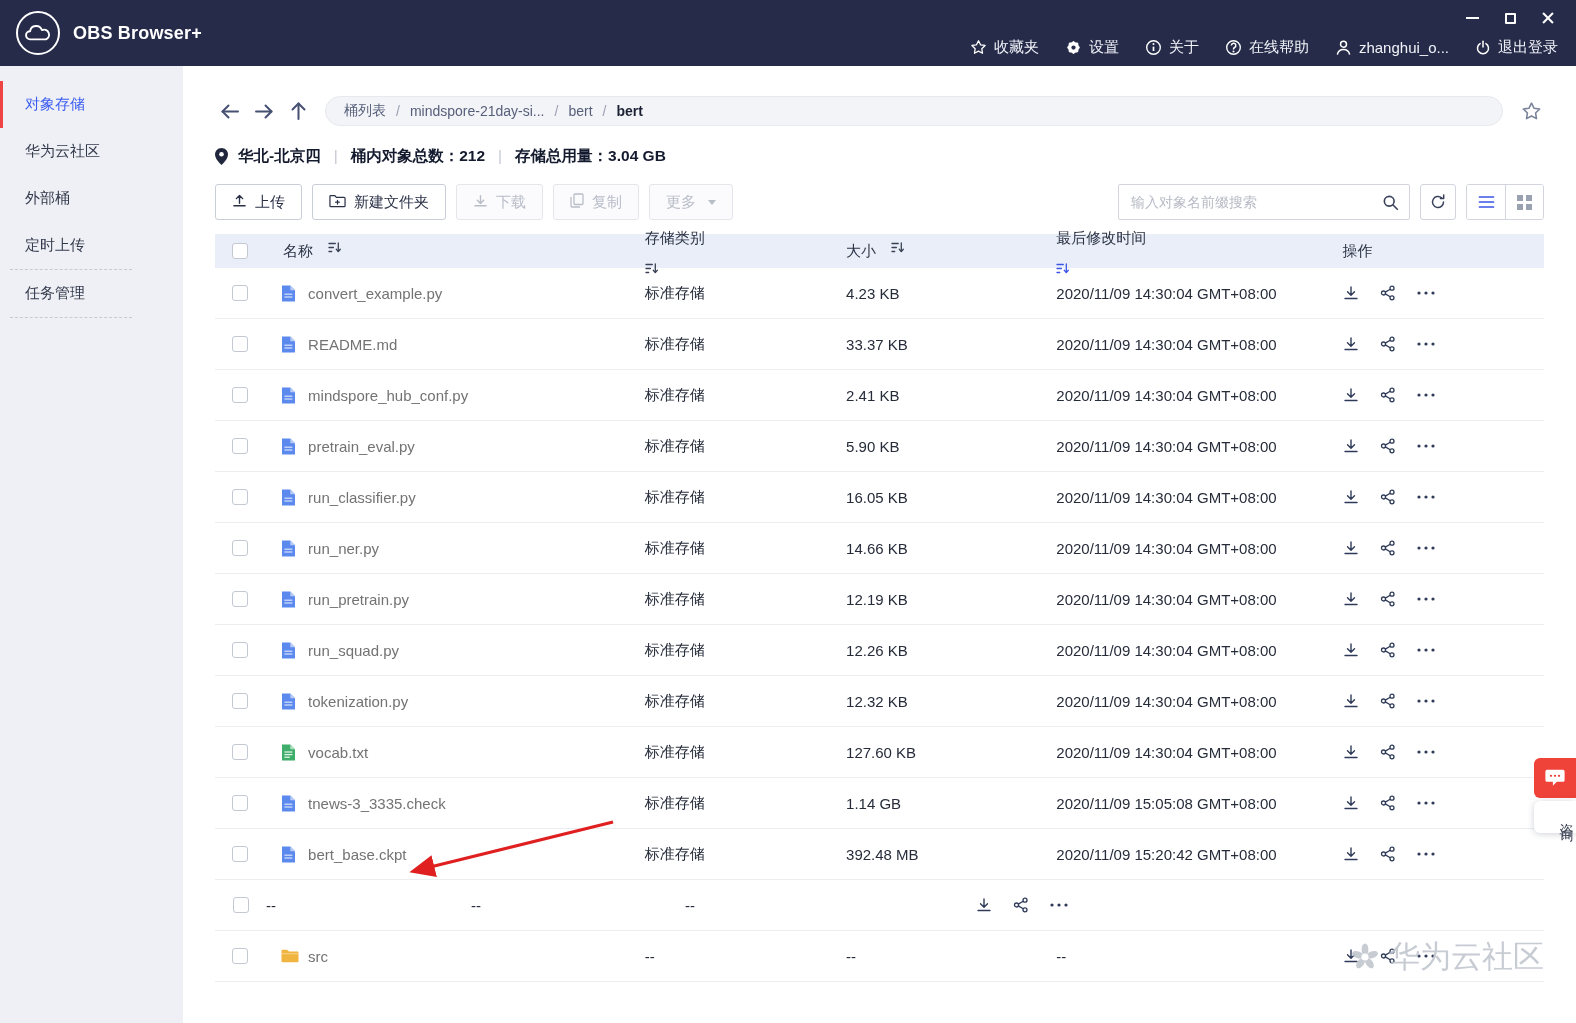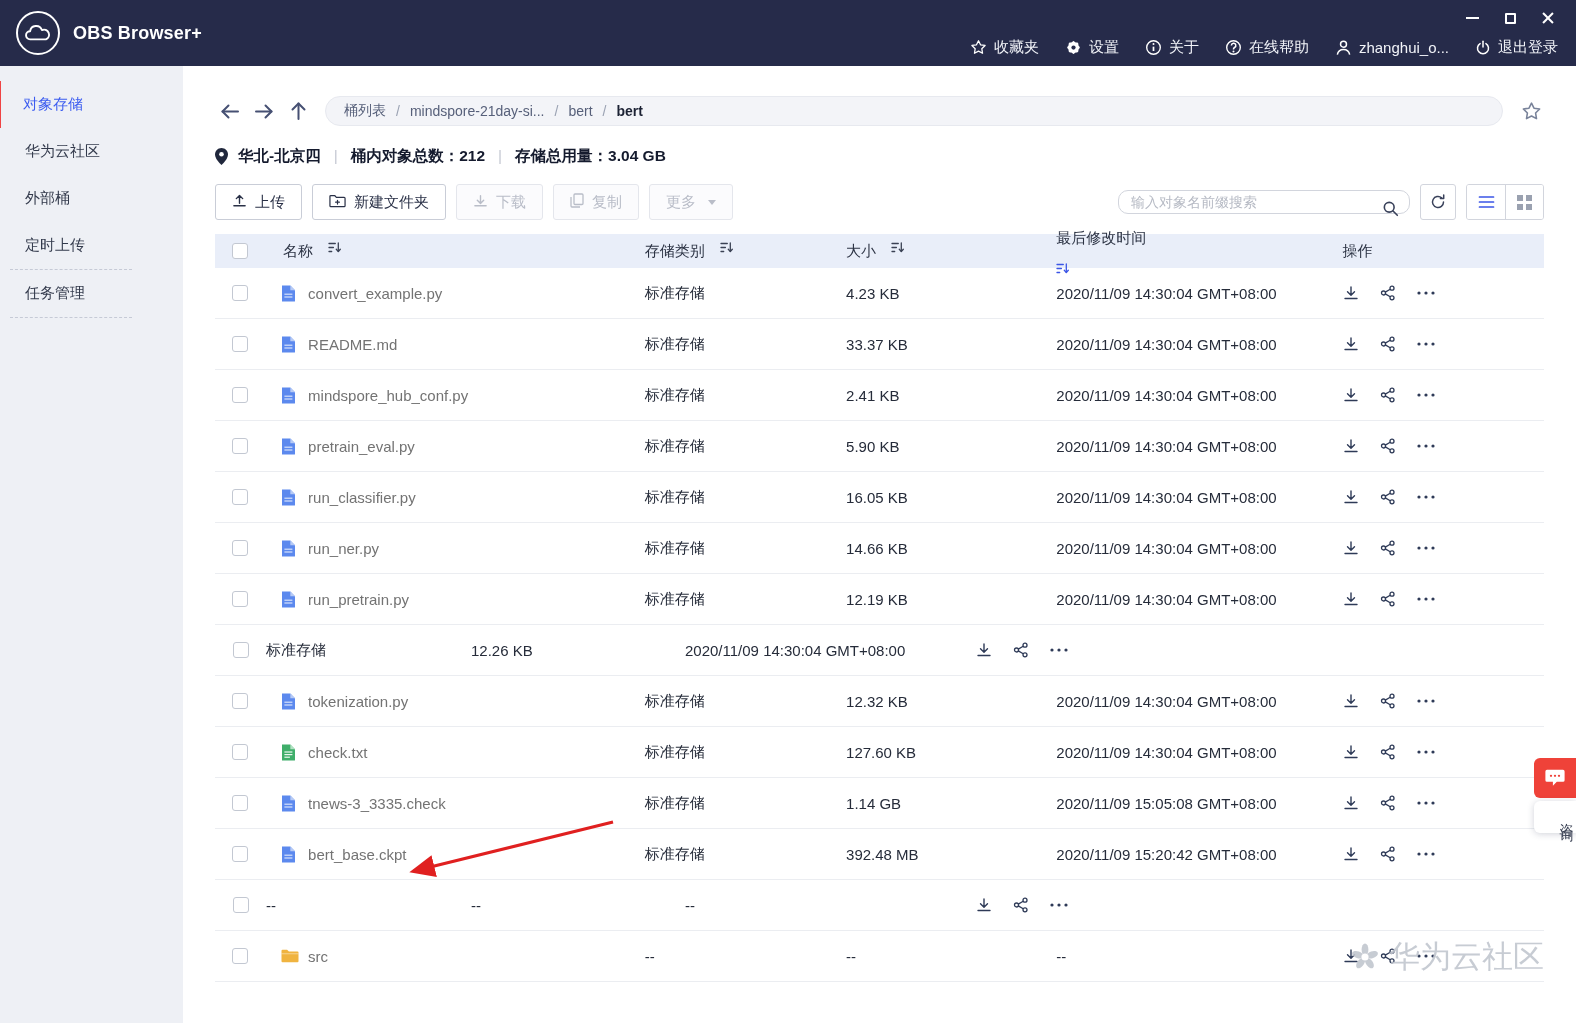--- a/index.html
+++ b/index.html
@@ -22,21 +22,21 @@
   .wc-min { width:13px; border-top:2px solid #fff; }
   .wc-max { width:11px; height:11px; border:2px solid #fff; border-radius:1px; }
   .wc-close { position:relative; width:14px; height:14px; }
   .wc-close::before, .wc-close::after { content:""; position:absolute; left:6px; top:0; width:2px; height:14px; background:#fff; }
   .wc-close::before { transform:rotate(45deg); }
   .wc-close::after  { transform:rotate(-45deg); }
 
   
   .sidebar { position:absolute; left:0; top:66px; bottom:0; width:183px; background:#eef0f5; padding-top:15px; }
   .side-item { height:47px; display:flex; align-items:center; padding-left:25px; font-size:15px; color:#333a4c; cursor:pointer; }
-  .side-item.active { border-left:1px solid #ef4444; padding-left:22px; color:#3c5cf0; }
+  .side-item.active { border-left:3px solid #ef4444; padding-left:22px; color:#3c5cf0; }
   .side-divider { width:122px; margin-left:10px; border-top:1px dashed #c6cad6; }
   .collapse-handle { position:absolute; left:183px; top:530px; width:14px; height:38px; background:#eef0f5; border:1px solid #e1e3eb; border-left:none; border-radius:0 8px 8px 0; display:flex; align-items:center; justify-content:center; cursor:pointer; }
   .tri { width:0; height:0; border-top:4px solid transparent; border-bottom:4px solid transparent; border-right:5px solid #8d93a5; }
 
   
   .main { position:absolute; left:183px; top:66px; right:0; bottom:0; background:#fff; padding:0 32px; }
 
   .navbar { display:flex; align-items:center; height:36px; margin-top:27px; gap:4px; }
   .nav-btn { width:30px; height:30px; display:flex; align-items:center; justify-content:center; cursor:pointer; }
   .breadcrumb { flex:1; margin-left:8px; height:30px; background:#f3f4f8; border:1px solid #e7e9ef; border-radius:15px; display:flex; align-items:center; padding:0 18px; gap:10px; font-size:14px; color:#57607a; }
@@ -47,37 +47,37 @@
 
   .summary { margin-top:15px; height:24px; display:flex; align-items:center; gap:13px; font-size:15.5px; font-weight:bold; color:#151b2e; }
   .sum-div { color:#c5c9d3; font-weight:normal; }
   .pin { display:flex; margin-right:-3px; }
 
   .toolbar { margin-top:16px; display:flex; align-items:center; gap:10px; height:36px; }
   .btn { height:36px; display:inline-flex; align-items:center; gap:8px; padding:0 16px; background:#fff; border:1px solid #c9cdd7; border-radius:3px; font-size:15px; color:#2a3147; cursor:pointer; font-family:inherit; }
   .btn.disabled { color:#b9bdc8; border-color:#e4e6ec; background:#fbfbfd; cursor:default; }
   .caret { width:0; height:0; border-left:4.5px solid transparent; border-right:4.5px solid transparent; border-top:5.5px solid #b9bdc8; margin-left:4px; }
   .spacer { flex:1; }
-  .search-box { position:relative; width:292px; height:24px; border:1px solid #d2d5dd; border-radius:10px; background:#fff; }
+  .search-box { position:relative; width:292px; height:36px; border:1px solid #d2d5dd; border-radius:2px; background:#fff; }
   .search-box input { width:100%; height:100%; border:0; outline:0; padding:0 40px 0 12px; font-size:14px; color:#333a4c; font-family:inherit; background:transparent; }
   .search-box input::placeholder { color:#b6bac4; }
   .search-ic { position:absolute; right:10px; top:9px; display:flex; cursor:pointer; }
   .icon-btn { width:36px; height:36px; border:1px solid #d2d5dd; border-radius:3px; background:#fff; display:flex; align-items:center; justify-content:center; cursor:pointer; }
   .view-toggle { height:36px; display:flex; border:1px solid #d2d5dd; border-radius:3px; overflow:hidden; }
   .vt { width:38px; display:flex; align-items:center; justify-content:center; background:#fff; cursor:pointer; }
   .vt + .vt { border-left:1px solid #d2d5dd; }
 
   
   .table { margin-top:14px; font-size:15px; }
   .thead { display:flex; align-items:center; height:34px; background:#e9eef9; color:#2c3344; }
   .trow  { display:flex; align-items:center; height:51px; border-bottom:1px solid #ebedf1; }
   .col-check { width:51px; display:flex; align-items:center; justify-content:center; }
   .col-name  { width:386px; display:flex; align-items:center; padding-left:16px; }
   .thead .col-name { padding-left:18px; }
-  .col-class { width:205px; }
+  .col-class { width:205px;flex-direction:column; }
   .col-size  { width:214px; }
   .col-mod   { width:270px;flex-direction:column; }
   .col-ops   { width:226px; display:flex; align-items:center; gap:21px; padding-left:21px; }
   .th { display:flex; align-items:flex-start; gap:15px; cursor:pointer; }
   .sort { display:flex; color:#3a4154; }
   .sort.active { color:#3b55e6; }
   .checkbox { width:16px; height:16px; border:1px solid #c3c8d2; border-radius:3px; background:#fff; display:inline-block; cursor:pointer; }
   .type-icon { display:flex; width:18px; }
   .obj-link { color:#737373; margin-left:9px; cursor:pointer; text-decoration:none; }
   .cell { color:#262c3a; }
@@ -673,20 +673,32 @@
                 <circle cx="9" cy="2" r="1.6"></circle>
                 <circle cx="16" cy="2" r="1.6"></circle>
         </svg>
       </span>
     </div>
   </div>
         <div class="trow">
     <div class="col-check">
             <span class="checkbox"></span>
           </div>
+    <div class="col-name">
+      <span class="type-icon">
+        <svg width="15" height="17" viewBox="0 0 15 17">
+          <path d="M1 .5h8.3L14 5.2V16a.5.5 0 0 1-.5.5H1z" fill="#5c89ee"></path>
+          <path d="M9.3.5V5.2H14z" fill="#b7cbf5"></path>
+          <rect x="3.4" y="8.6" width="8" height="1.2" fill="#ffffff" opacity=".75"></rect>
+          <rect x="3.4" y="11.4" width="8" height="1.2" fill="#ffffff" opacity=".75"></rect>
+        </svg>
+      </span>
+
+      <a class="obj-link">run_squad.py</a>
+    </div>
     <div class="col-class cell">标准存储</div>
     <div class="col-size cell">12.26 KB</div>
     <div class="col-mod cell">2020/11/09 14:30:04 GMT+08:00</div>
     <div class="col-ops">
       <span class="op">
         <svg width="16" height="16" viewBox="0 0 16 16" fill="none" stroke="#2e3a57" stroke-width="1.4" stroke-linecap="round" stroke-linejoin="round">
           <path d="M8 2v8M4.5 6.8L8 10.3l3.5-3.5"></path>
                 <path d="M2 13.5h12"></path>
         </svg>
       </span>
@@ -759,21 +771,21 @@
       <span class="type-icon">
         <svg width="15" height="17" viewBox="0 0 15 17">
           <path d="M1 .5h8.3L14 5.2V16a.5.5 0 0 1-.5.5H1z" fill="#3fae6a"></path>
           <path d="M9.3.5V5.2H14z" fill="#b2e2c3"></path>
           <rect x="3.4" y="7.4" width="8" height="1.2" fill="#ffffff" opacity=".9"></rect>
           <rect x="3.4" y="10" width="8" height="1.2" fill="#ffffff" opacity=".9"></rect>
           <rect x="3.4" y="12.6" width="5.5" height="1.2" fill="#ffffff" opacity=".9"></rect>
         </svg>
       </span>
 
-      <a class="obj-link">check.txt</a>
+      <a class="obj-link">vocab.txt</a>
     </div>
     <div class="col-class cell">标准存储</div>
     <div class="col-size cell">127.60 KB</div>
     <div class="col-mod cell">2020/11/09 14:30:04 GMT+08:00</div>
     <div class="col-ops">
       <span class="op">
         <svg width="16" height="16" viewBox="0 0 16 16" fill="none" stroke="#2e3a57" stroke-width="1.4" stroke-linecap="round" stroke-linejoin="round">
           <path d="M8 2v8M4.5 6.8L8 10.3l3.5-3.5"></path>
                 <path d="M2 13.5h12"></path>
         </svg>

